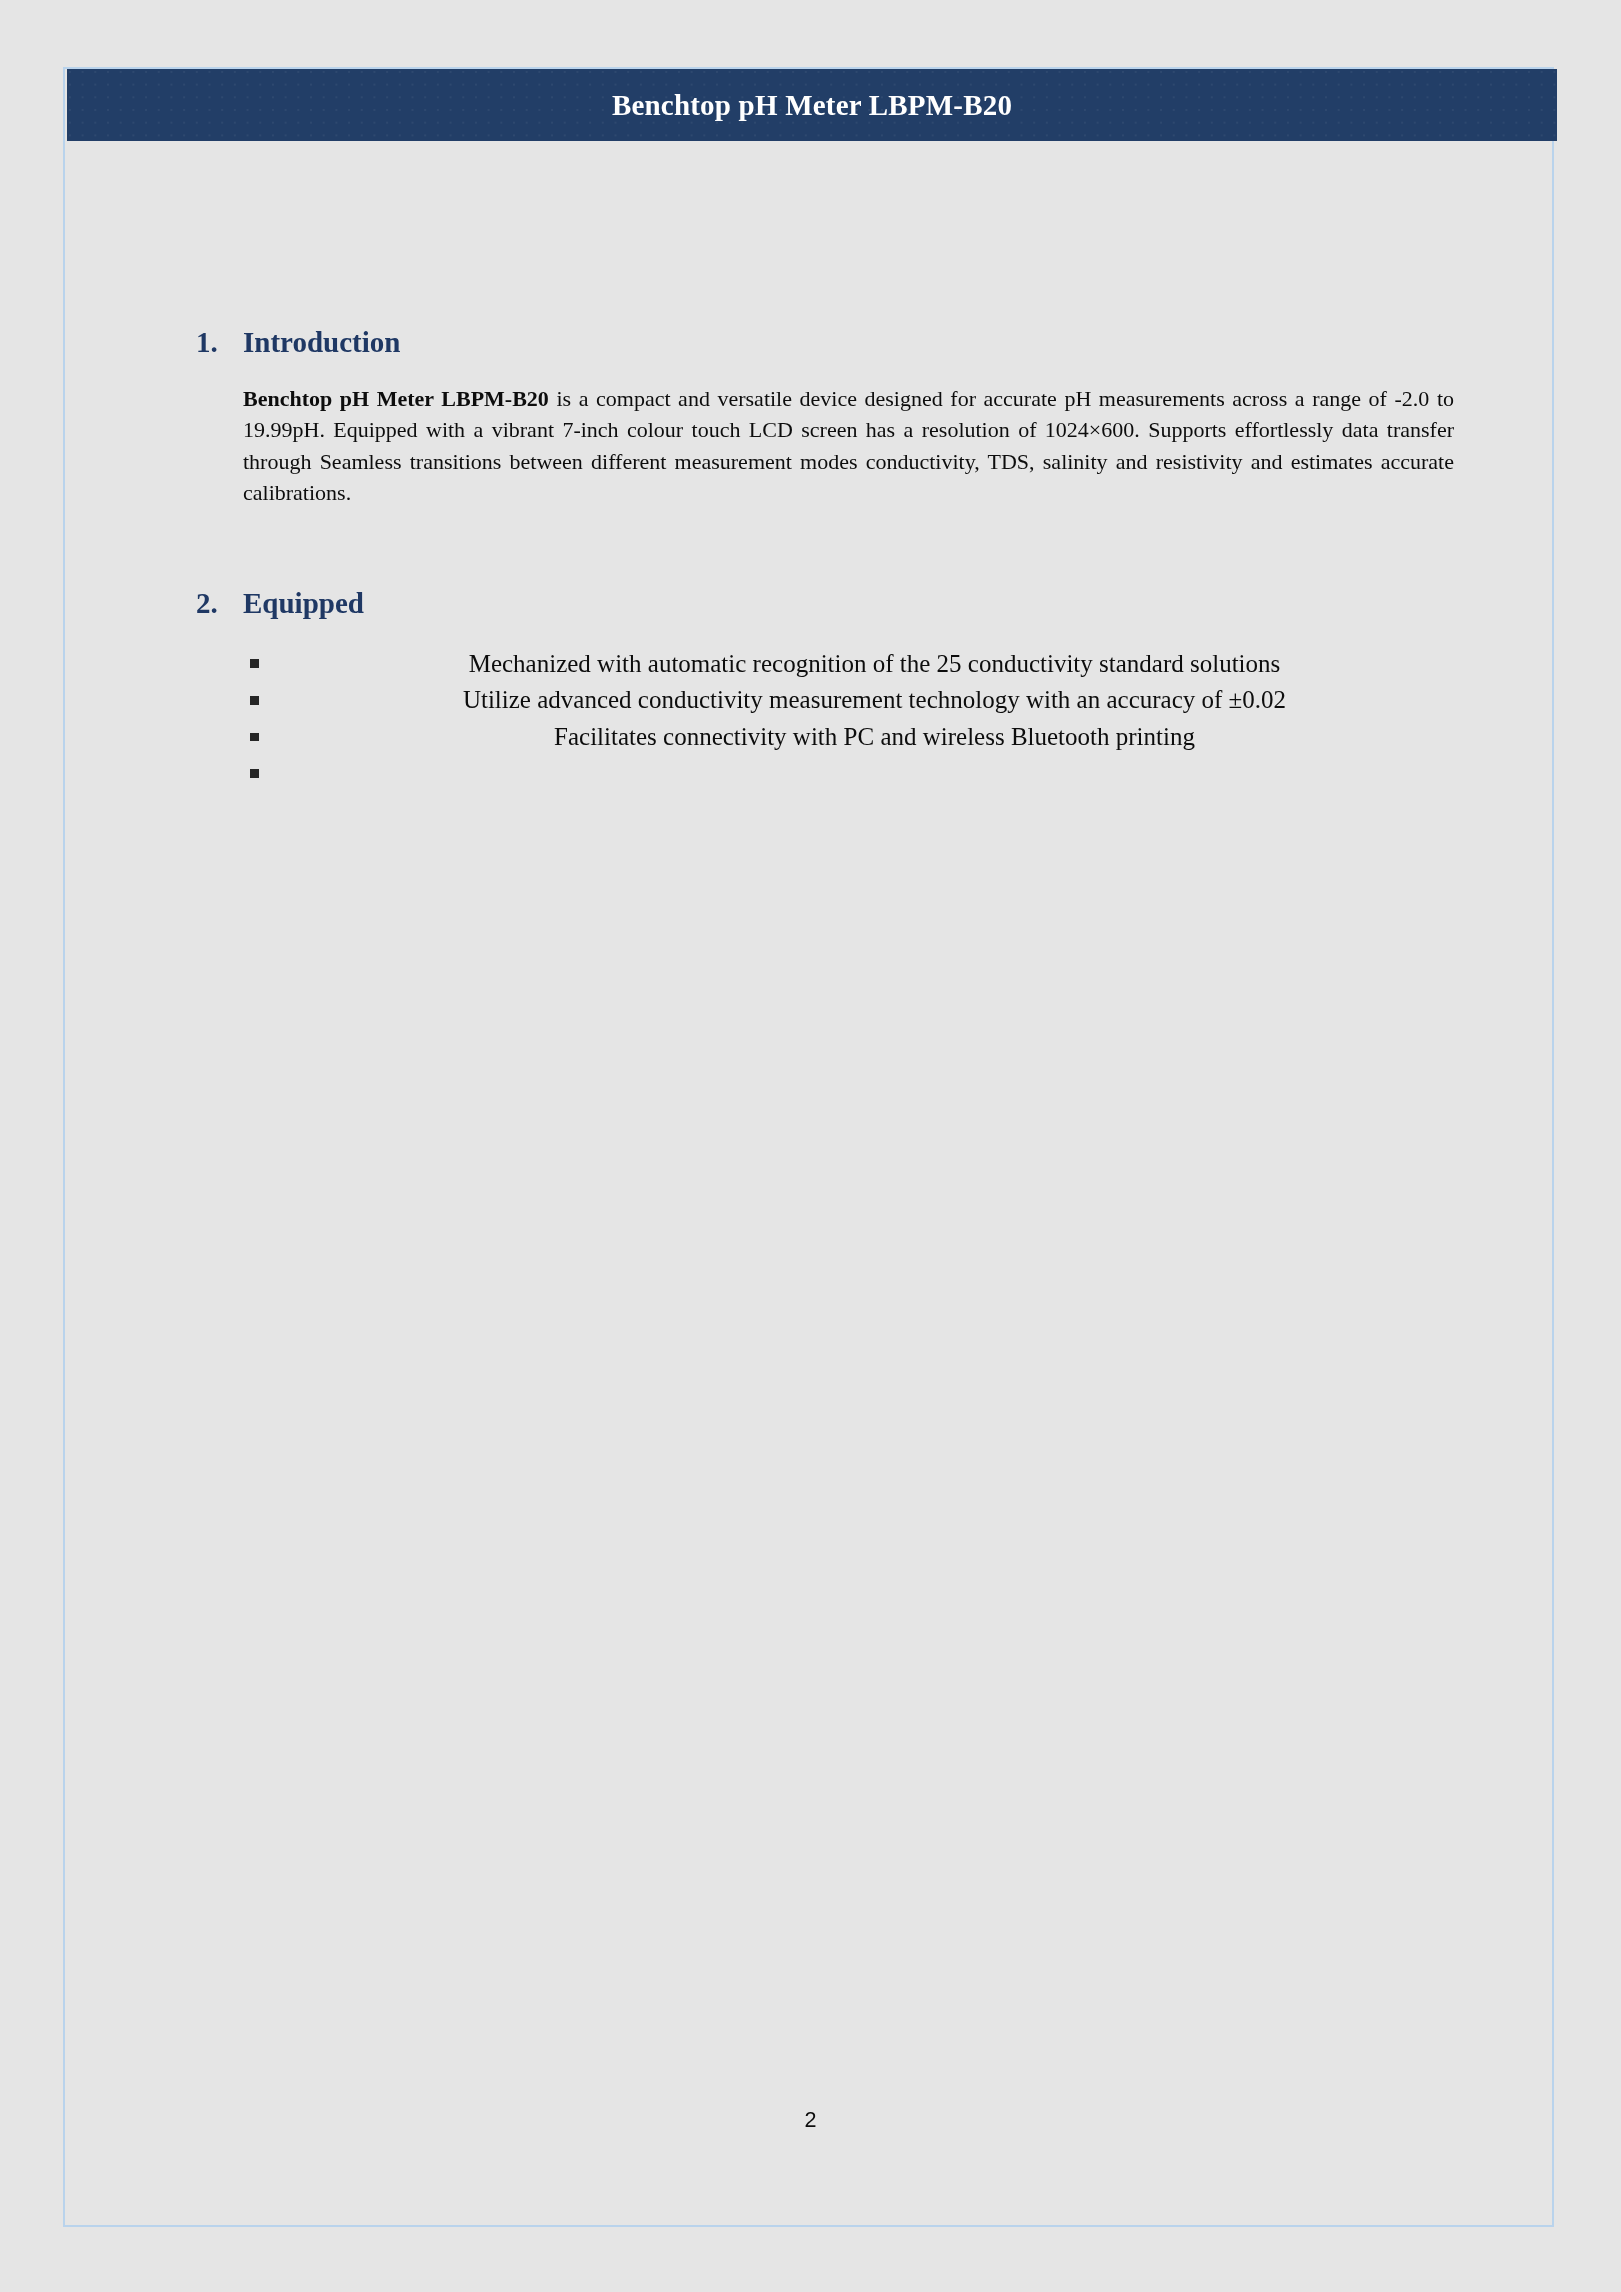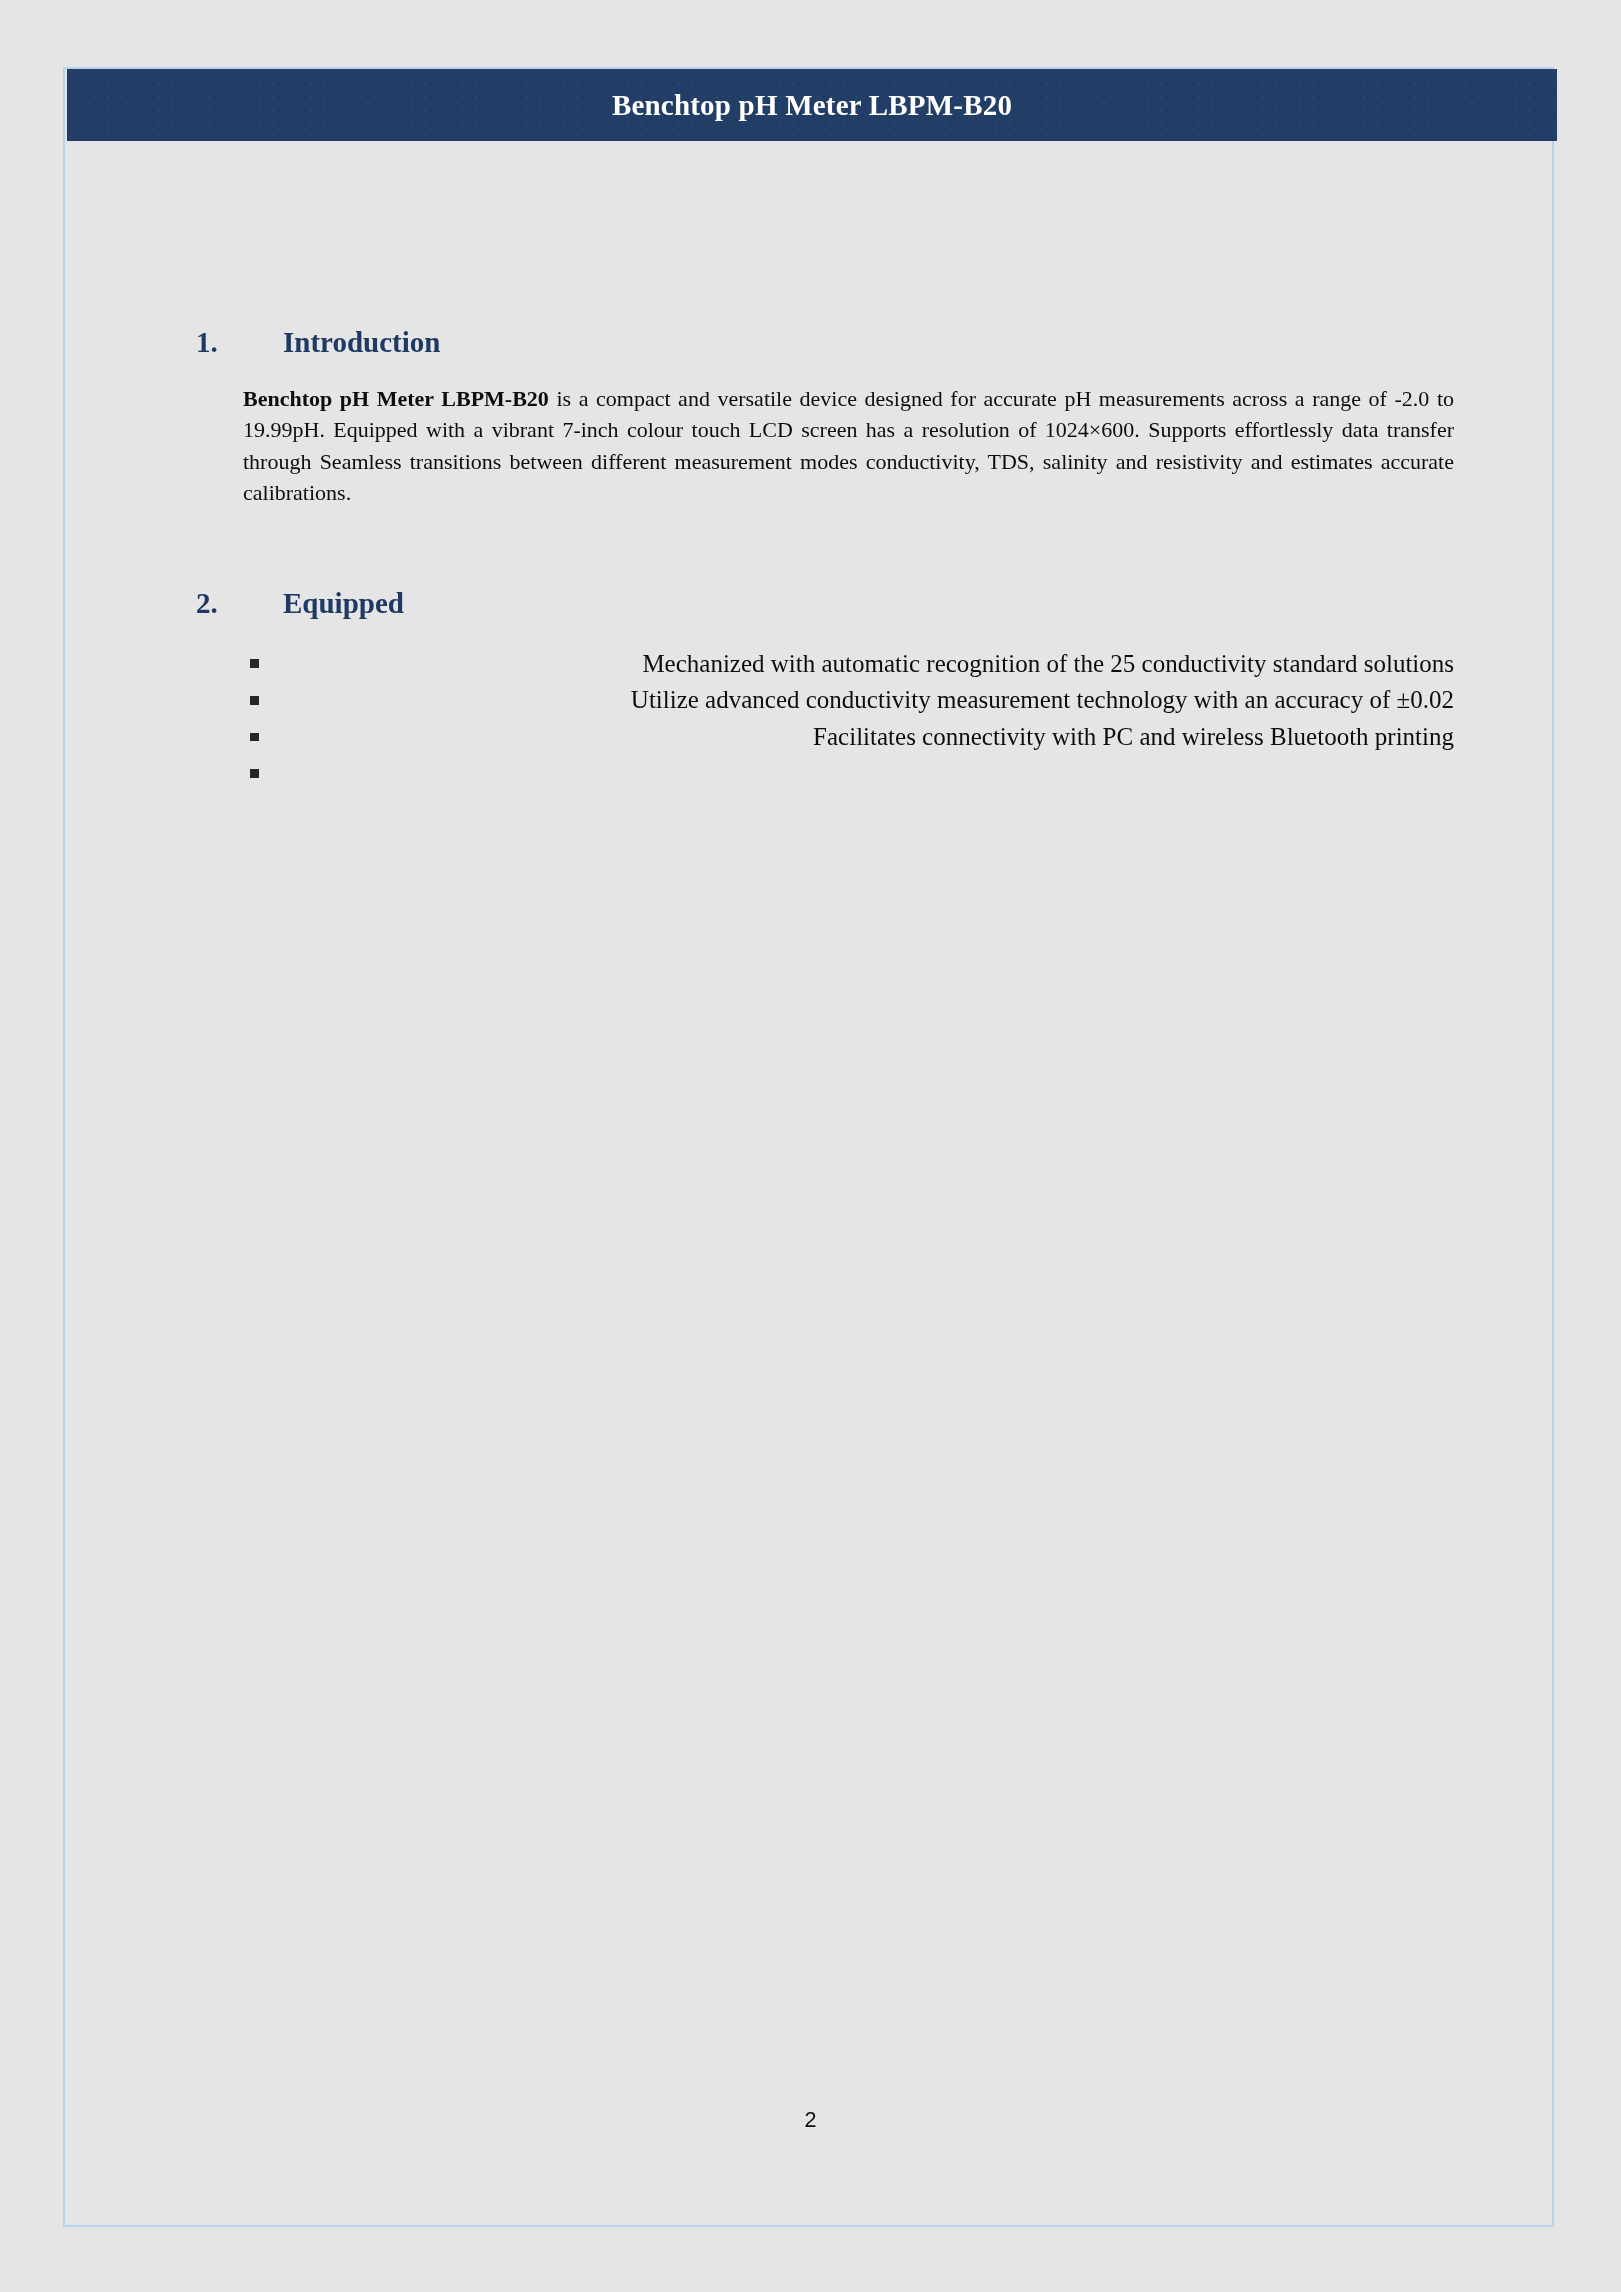--- a/index.html
+++ b/index.html
@@ -91,21 +91,20 @@
   }
 
   .section-number {
     width: 47px;
     flex: 0 0 47px;
     text-align: left;
   }
 
   .section-title {
     flex: 1 1 auto;
-    margin-left: 40px;
   }
 
   #section-intro {
     margin-left: 196px;
     margin-right: 0;
     padding-top: 186px;
   }
 
   #section-features {
     margin-left: 196px;
@@ -143,21 +142,21 @@
     padding-left: 45px;
     margin-bottom: 1px;
     font-size: 25px;
     line-height: 1.43;
     color: #0d0d0d;
     text-align: justify;
     font-family: "Liberation Serif", "DejaVu Serif", serif;
   }
 
   .feature-item.single-line {
-    text-align: right;
+    text-align: center;
   }
 
   .bullet-marker {
     position: absolute;
     left: 0;
     top: 13.7px;
     width: 8.8px;
     height: 8.8px;
     background: #262626;
     display: block;

